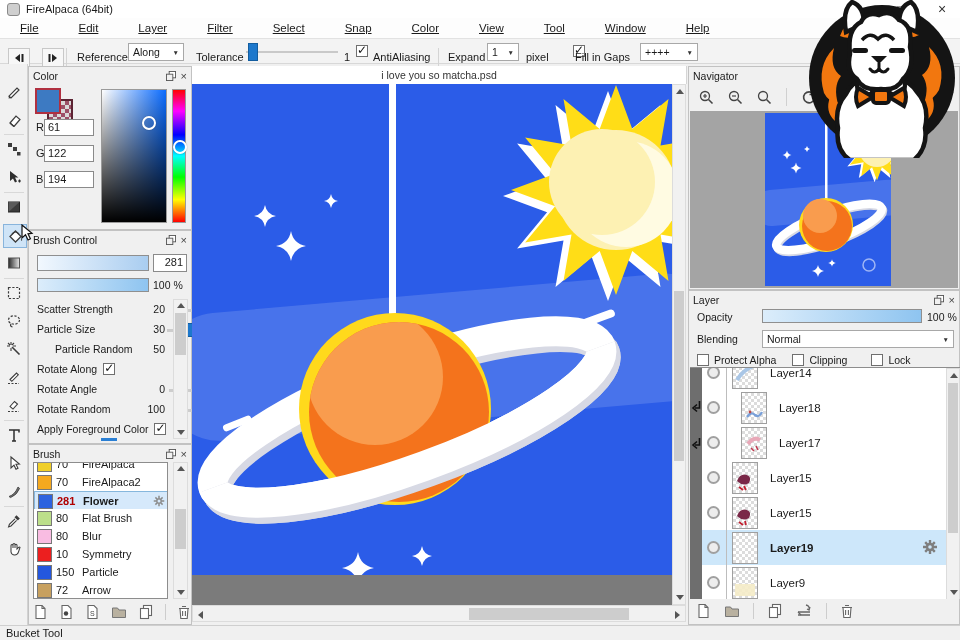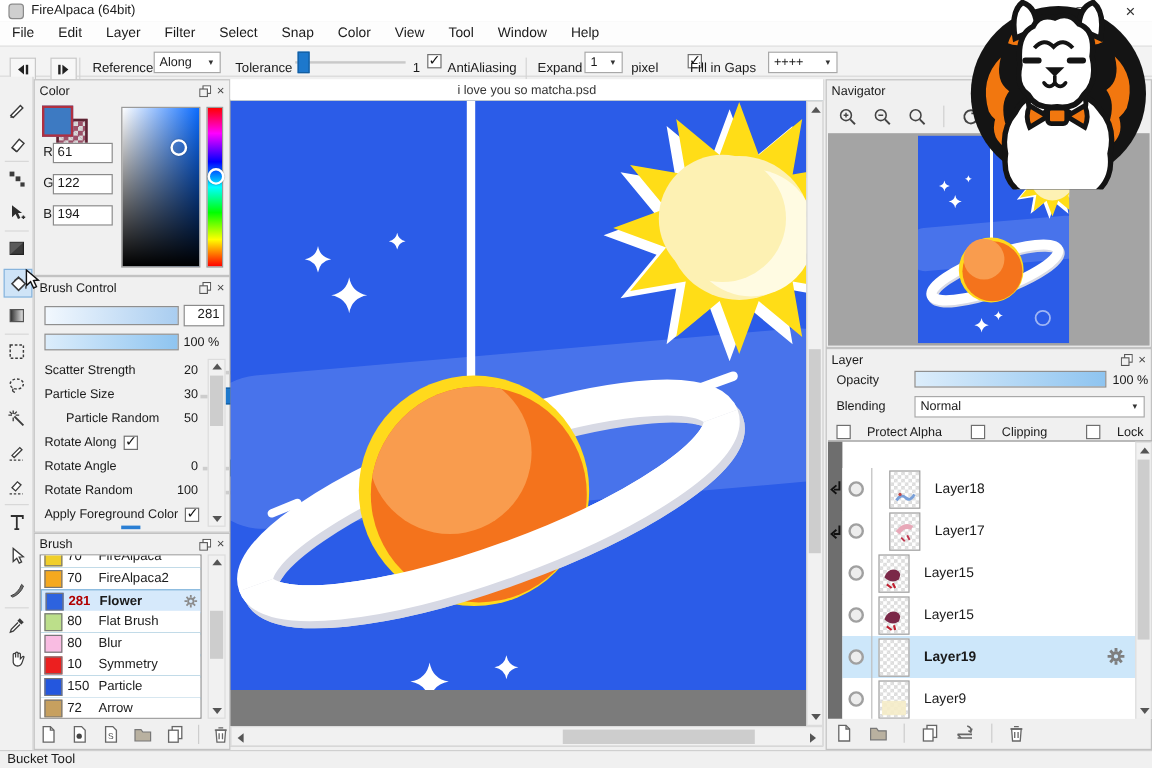--- a/index.html
+++ b/index.html
@@ -4,21 +4,21 @@
 <style>
   html,body{margin:0;padding:0;background:#444;}
   #app{position:relative;width:960px;height:640px;background:#f0f0f0;overflow:hidden;
        font-family:"Liberation Sans",sans-serif;color:#1a1a1a;}
   .abs{position:absolute;box-sizing:border-box;}
   
   #titlebar{left:0;top:0;width:960px;height:18px;background:#fff;display:flex;align-items:center;font-size:11px;}
   #appicon{width:11px;height:11px;margin:0 6px 0 7px;border-radius:3px;background:#cfcfcf;border:1px solid #8a8a8a;}
   .winbtn{position:absolute;top:0;height:18px;width:30px;display:flex;align-items:center;justify-content:center;font-size:12px;color:#333;}
   #menubar{left:0;top:18px;width:960px;height:20px;background:#fdfdfd;display:flex;align-items:center;font-size:11.5px;}
-  .menu-item{padding:0 10px;line-height:20px;}
+  .menu-item{padding:0 20px;line-height:20px;text-decoration:underline;}
   #toolbar{left:0;top:38px;width:960px;height:26px;background:#f3f3f3;border-top:1px solid #e2e2e2;border-bottom:1px solid #d8d8d8;font-size:11px;}
   .tb{position:absolute;top:0;height:34px;display:flex;align-items:center;}
   .tbbtn{border:1px solid #c8c8c8;background:#f7f7f7;width:20px;height:19px;display:flex;align-items:center;justify-content:center;}
   .dd{background:#fff;border:1px solid #a8a8a8;font-size:10.5px;display:flex;align-items:center;justify-content:space-between;padding:0 4px;box-sizing:border-box;height:18px;}
   .ddarr{font-size:6.5px;color:#333;margin-left:4px;}
   .cb{width:12px;height:12px;border:1px solid #6f6f6f;background:#fff;display:inline-block;position:relative;box-sizing:border-box;flex:none;}
   .cb.checked::after{content:"✓";position:absolute;left:0px;top:-3px;font-size:12px;font-weight:bold;color:#111;font-family:"DejaVu Sans",sans-serif;}
   .vsep{width:1px;height:20px;background:#d4d4d4;}
   
   #toolcol{left:0;top:64px;width:28px;height:561px;background:#f1f1f1;border-right:1px solid #d2d2d2;}
@@ -624,32 +624,42 @@
       </span>
     </div>
     <div class="abs" style="left:8px;top:20px;font-size:10.5px;">Opacity</div>
     <div class="abs bigslider" style="left:73px;top:18px;width:160px;height:14px;background:linear-gradient(90deg,#dcedfb,#8ec4f0);"></div>
     <div class="abs" style="left:238px;top:20px;font-size:10.5px;">100 %</div>
     <div class="abs" style="left:8px;top:42px;font-size:10.5px;">Blending</div>
     <div class="abs dd" style="left:73px;top:39px;width:192px;">
       <span>Normal</span>
         <span class="ddarr">▼</span>
     </div>
-    <div class="abs" style="left:8px;top:61px;width:256px;height:16px;display:flex;align-items:center;font-size:10.5px;justify-content:space-between;">
+    <div class="abs" style="left:8px;top:61px;width:256px;height:16px;display:flex;align-items:center;font-size:10.5px;">
       <span class="cb"></span>
       <span style="margin:0 0 0 5px;">Protect Alpha</span>
       <span class="cb" style="margin-left:16px;"></span>
       <span style="margin:0 0 0 5px;">Clipping</span>
       <span class="cb" style="margin-left:24px;"></span>
       <span style="margin:0 0 0 5px;">Lock</span>
     </div>
 
     <div class="abs" style="left:1px;top:76px;width:270px;height:232px;background:#fff;border-top:1px solid #8d8d8d;overflow:hidden;">
       <div class="abs" style="left:0;top:0;width:12px;height:232px;background:#6e6e6e;"></div>
 
+      <div class="lrow" style="top:-13px;height:35px;">
+        <span class="vis"></span>
+          <span class="lsep"></span>
+        <span class="lthumb checker-sm">
+          <svg width="24" height="30" viewBox="0 0 24 30">
+              <path d="M4 22 Q10 12 20 8" stroke="#a9c6e6" stroke-width="4" fill="none"></path>
+            </svg>
+        </span>
+        <span class="lname">Layer14</span>
+      </div>
 
       <div class="lrow indent" style="top:22px;height:35px;">
         <span class="vis"></span>
           <span class="lsep"></span>
         <span class="lthumb checker-sm">
           <svg width="24" height="30" viewBox="0 0 24 30">
               <path d="M5 24 q4-6 8-2 q4 3 7-3" stroke="#7aa0d8" stroke-width="2.4" fill="none"></path>
               <circle cx="8" cy="19" r="1.4" fill="#c04848"></circle>
             </svg>
         </span>

